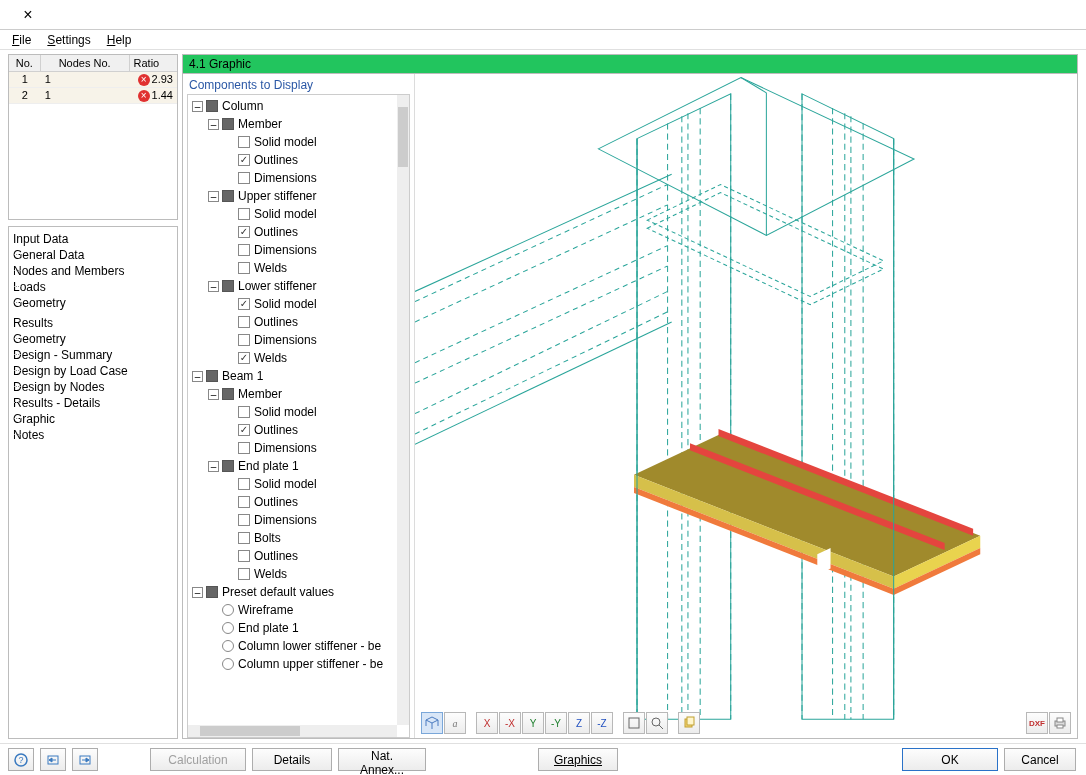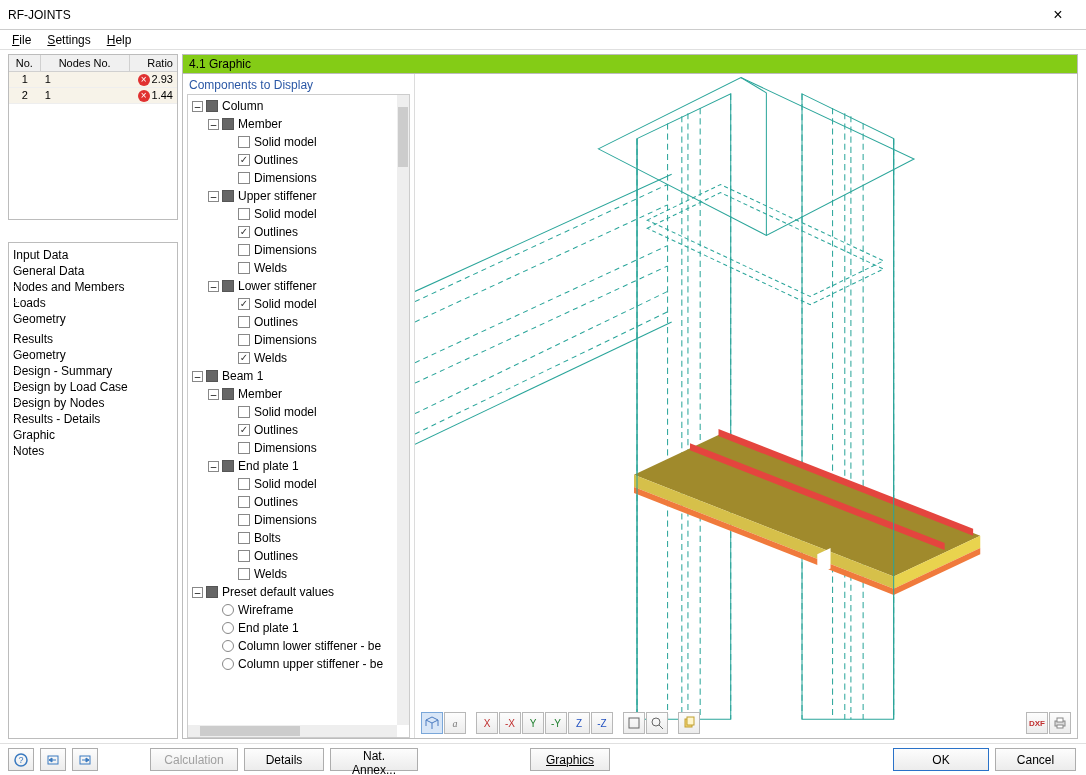--- a/index.html
+++ b/index.html
@@ -10,48 +10,48 @@
   .titlebar .title { flex: 1; font-size: 12px; }
   .close-x { width: 40px; text-align: center; font-size: 16px; cursor: default; }
 
   
   .menubar { height: 20px; display: flex; align-items: center; padding: 0 6px; gap: 4px; border-bottom: 1px solid #e0e0e0; }
   .menuitem { padding: 1px 6px; }
   .menuitem .ul { text-decoration: underline; }
 
   
   .app-body { display: flex; height: 693px; }
-  .left-col { width: 182px; display: flex; flex-direction: column; padding: 4px 4px 4px 8px; gap: 22px; }
+  .left-col { width: 182px; display: flex; flex-direction: column; padding: 4px 4px 4px 8px; gap: 6px; }
   .right-col { flex: 1; padding: 4px 8px 4px 0; display: flex; flex-direction: column; }
 
   
   .results-table { border: 1px solid #bcbcbc; background: #fff; height: 166px; }
   .rt-head { display: flex; background: #f0f0f0; border-bottom: 1px solid #d0d0d0; }
   .rt-head > div { padding: 2px 4px; border-right: 1px solid #d0d0d0; font-size: 11px; }
   .rt-head > div:last-child { border-right: none; }
   .col-no   { width: 32px; text-align: center; }
   .col-node { width: 90px; text-align: center; }
-  .col-ratio{ width: 48px; text-align: right; }
+  .col-ratio{ width: 48px; text-align: left; }
   .rt-row { display: flex; background: #f7f3e9; border-bottom: 1px solid #eee; }
   .rt-row > div { padding: 1px 4px; font-size: 11px; }
   .rt-row .col-no { text-align: center; }
   .rt-row .col-node { text-align: left; }
   .rt-row .col-ratio { text-align: right; }
   .err-icon { display: inline-block; width: 12px; height: 12px; border-radius: 50%; background: #e03030; color: #fff; font-size: 10px; line-height: 12px; text-align: center; margin-right: 2px; vertical-align: middle; }
 
   
   .nav-tree { border: 1px solid #bcbcbc; background: #fff; flex: 1; padding: 4px 2px; overflow: auto; font-size: 12px; }
   .nav-group { margin-bottom: 4px; }
   .nav-root { }
   .nav-child { padding-left: 14px; position: relative; }
   .nav-child::before { content: ""; position: absolute; left: 3px; top: 7px; width: 7px; height: 1px; border-top: 1px dotted #999; }
   .nav-item { padding: 1px 2px; }
 
   
-  .graphic-header { background: #84cc16; border: 1px solid #bcbcbc; border-bottom: none; padding: 2px 6px; font-size: 12px; }
+  .graphic-header { background: #22c55e; border: 1px solid #bcbcbc; border-bottom: none; padding: 2px 6px; font-size: 12px; }
   .graphic-body { border: 1px solid #bcbcbc; flex: 1; display: flex; background: #d946ef; position: relative; }
 
   
   .comp-panel { width: 232px; border-right: 1px solid #dcdcdc; background: #fff; display: flex; flex-direction: column; overflow: hidden; }
   .comp-title { color: #2a57a5; padding: 4px 6px 2px; font-size: 12px; }
   .comp-tree-wrap { flex: 1; border: 1px solid #ccc; margin: 0 4px; overflow: hidden; position: relative; }
   .comp-tree { position: absolute; inset: 0 12px 12px 0; overflow: hidden; padding: 2px 0; font-size: 12px; }
   .tree-row { display: flex; align-items: center; height: 18px; white-space: nowrap; }
   .tree-indent { display: inline-block; height: 18px; }
   .pm { width: 11px; height: 11px; border: 1px solid #888; font-size: 10px; line-height: 9px; text-align: center; margin-right: 3px; background: #fff; }
@@ -79,21 +79,20 @@
   .f-btn { height: 23px; min-width: 24px; padding: 0 10px; border: 1px solid #adadad; background: linear-gradient(#fdfdfd,#ececec); font-size: 12px; }
   .f-btn.disabled { color: #a0a0a0; }
   .f-btn.primary { border: 1px solid #2a72c8; }
   .f-icon { width: 26px; padding: 0; display: flex; align-items: center; justify-content: center; }
   .f-icon svg { width: 14px; height: 14px; }
 </style>
 </head>
 <body>
 
 <div class="titlebar">
-  <div class="title">RF-JOINTS</div>
   <div class="close-x">×</div>
 </div>
 
 <div class="menubar">
   <span class="menuitem"><span class="ul">F</span><span>ile</span></span>
   <span class="menuitem"><span class="ul">S</span><span>ettings</span></span>
   <span class="menuitem"><span class="ul">H</span><span>elp</span></span>
 </div>
 
 <div class="app-body">
@@ -482,21 +481,21 @@
         <polyline points="10,7 6,7 6,5 3,7 6,9 6,7" fill="#3a7ac0" stroke="#3a7ac0"></polyline>
       </svg>
     </button>
   <button class="f-btn f-icon">
       <svg viewBox="0 0 14 14">
         <rect x="2" y="3" width="10" height="8" fill="none" stroke="#3a7ac0"></rect>
         <polyline points="4,7 8,7 8,5 11,7 8,9 8,7" fill="#3a7ac0" stroke="#3a7ac0"></polyline>
       </svg>
     </button>
   <span style="width:40px"></span>
-  <button class="f-btn disabled" style="width:88px">Calculation</button>
+  <button class="f-btn disabled" style="width:96px">Calculation</button>
   <button class="f-btn" style="width:80px">Details</button>
   <button class="f-btn" style="width:88px">Nat. Annex...</button>
   <span style="width:100px"></span>
   <button class="f-btn" style="width:80px;text-decoration:underline">Graphics</button>
   <span class="gap"></span>
   <button class="f-btn primary" style="width:96px">OK</button>
-  <button class="f-btn" style="width:81px">Cancel</button>
+  <button class="f-btn" style="width:72px">Cancel</button>
 </div>
 
 </body></html>

